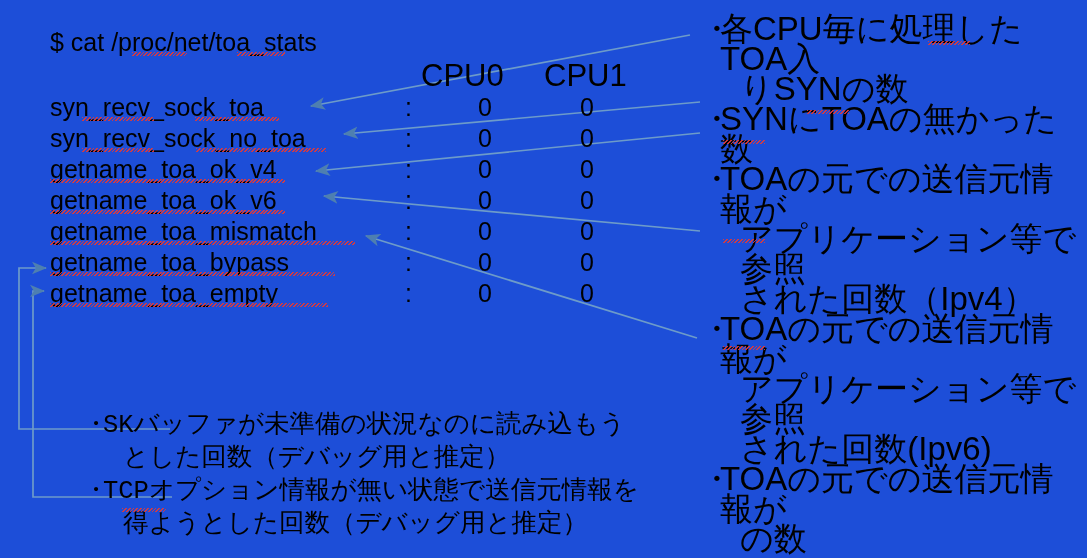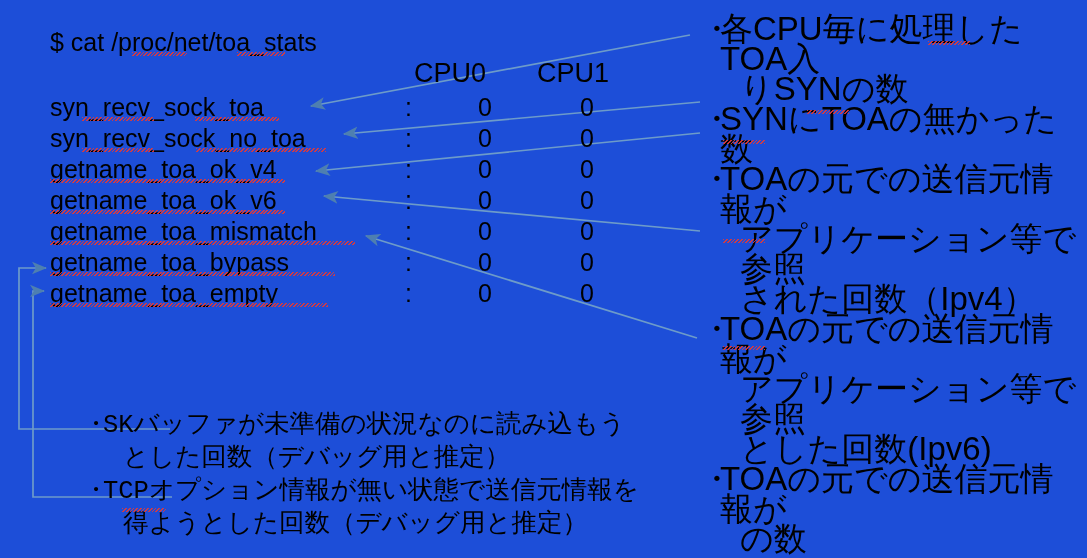--- a/index.html
+++ b/index.html
@@ -32,22 +32,23 @@
     position: absolute;
     left: 50px;
     top: 28px;
     font-size: 25px;
     letter-spacing: 0px;
     white-space: nowrap;
   }
   .cpu-header {
     position: absolute;
     top: 58px;
-    font-size: 27px;
-    white-space: nowrap;
+    font-size: 31px;
+    white-space: nowrap;
+    margin-left: 7px;
   }
   .cpu-header.c0 { left: 414px; }
   .cpu-header.c1 { left: 537px; }
 
   .stat-row {
     position: absolute;
     left: 50px;
     height: 31px;
     font-size: 25px;
     white-space: nowrap;
@@ -241,21 +242,21 @@
 
     <div class="jp-item">
       <span class="bul">・</span><span class="txt">TOAの元での送信元情報が</span>
       <span class="jp-line2">アプリケーション等で参照</span>
       <span class="jp-line2">された回数（Ipv4）</span>
     </div>
 
     <div class="jp-item">
       <span class="bul">・</span><span class="txt">TOAの元での送信元情報が</span>
       <span class="jp-line2">アプリケーション等で参照</span>
-      <span class="jp-line2">とした回数(Ipv6)</span>
+      <span class="jp-line2">された回数(Ipv6)</span>
     </div>
 
     <div class="jp-item">
       <span class="bul">・</span><span class="txt">TOAの元での送信元情報が</span>
       <span class="jp-line2">の数</span>
     </div>
 
   </div>
 
   <div class="squiggle" style="left:928px; top:41px; width:42px;"></div>

